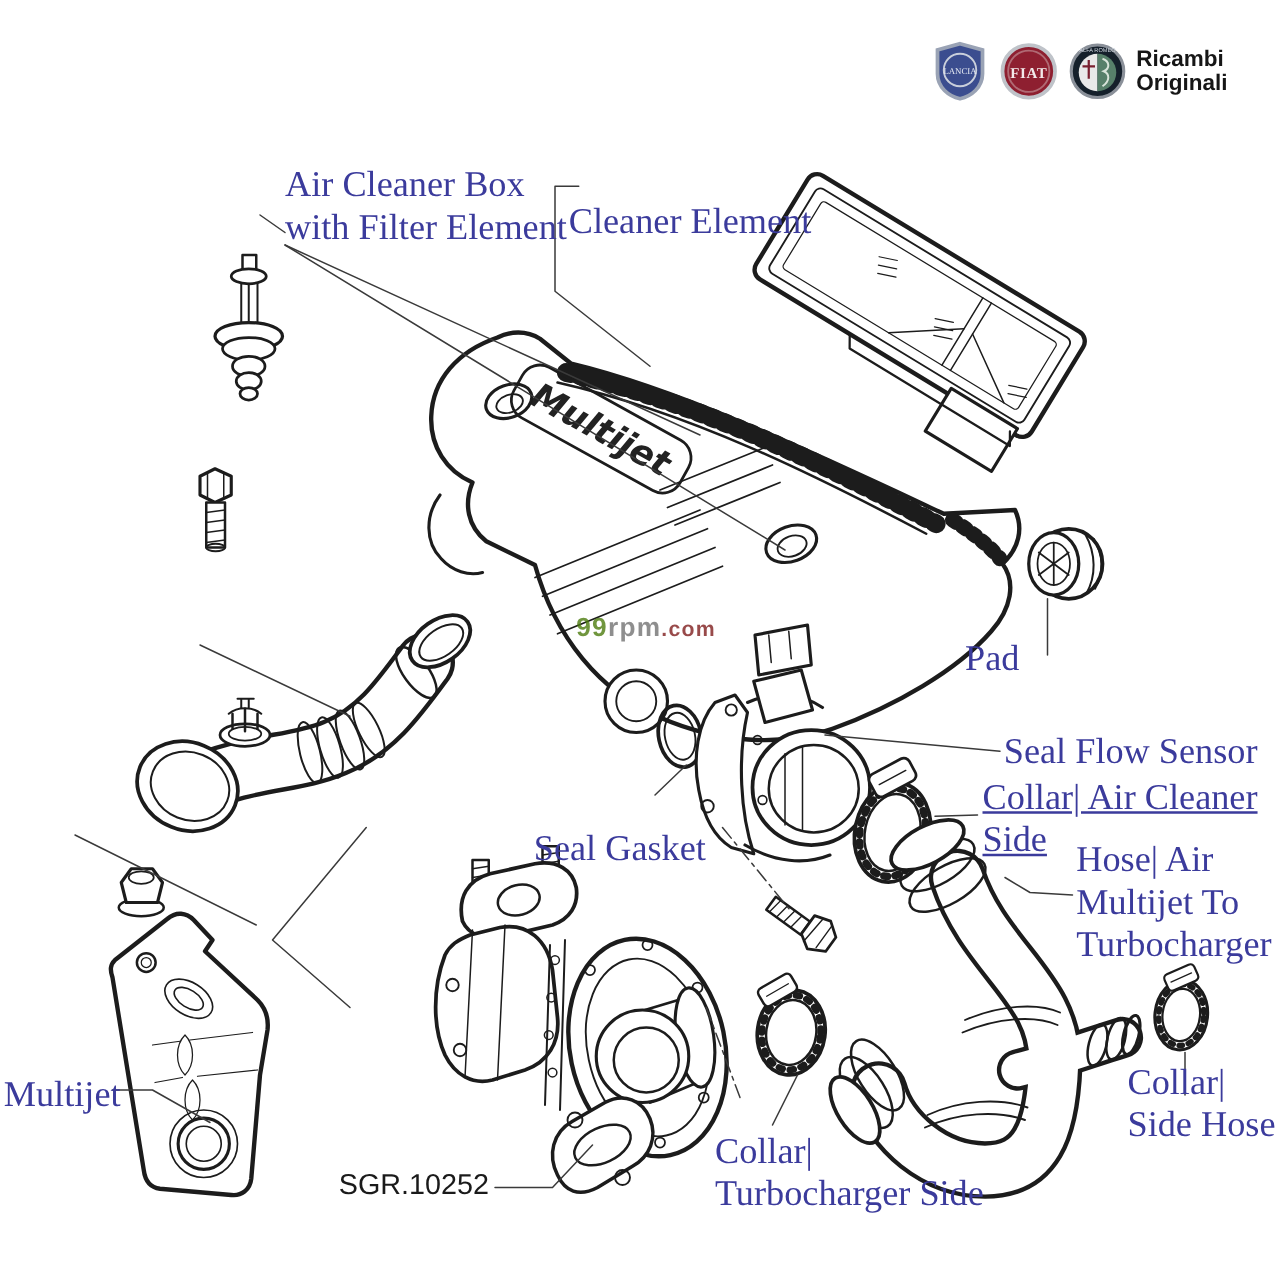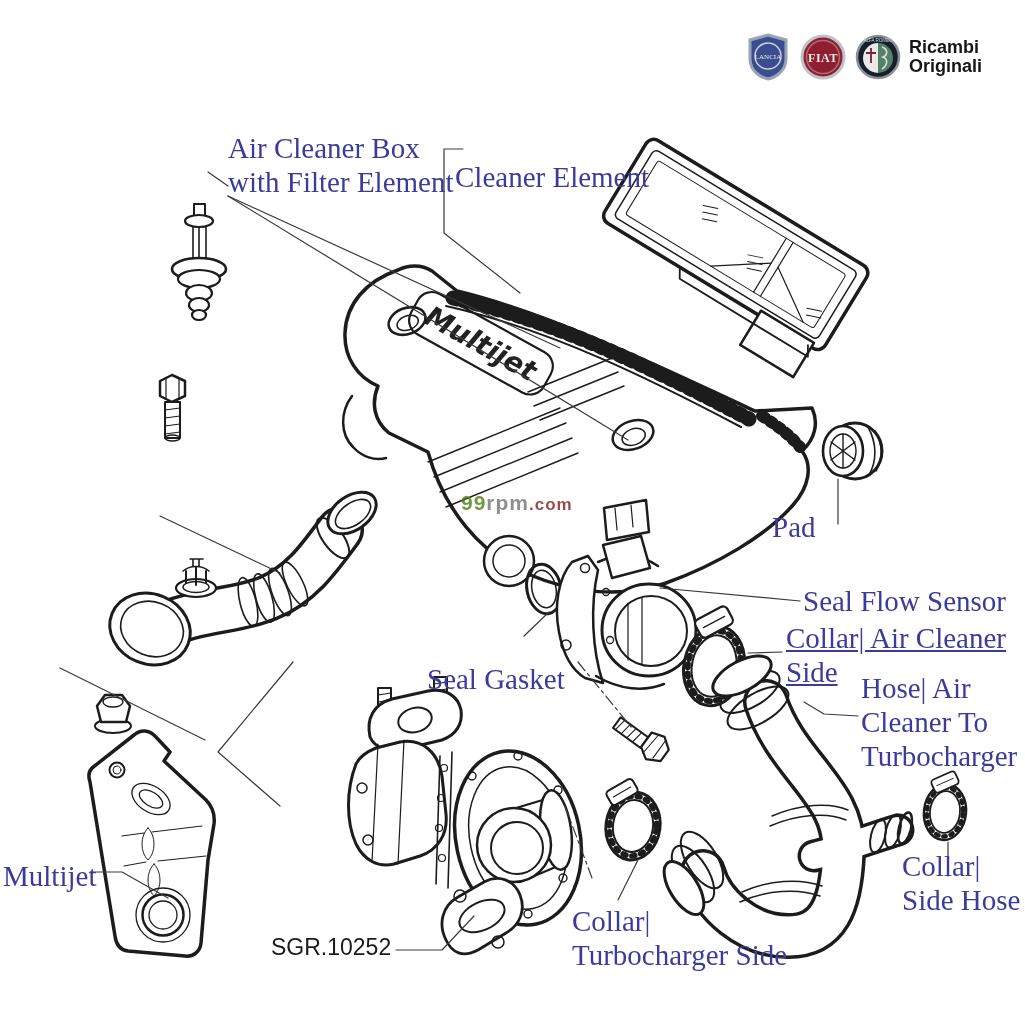--- a/index.html
+++ b/index.html
@@ -307,21 +307,21 @@
 </svg>
 
 <div class="lbl" style="left:228px;top:132px;">Air Cleaner Box
 with Filter Element</div>
 <div class="lbl" style="left:455px;top:161px;">Cleaner Element</div>
 <div class="lbl" style="left:772px;top:511px;">Pad</div>
 <div class="lbl" style="left:803px;top:585px;">Seal Flow Sensor</div>
 <div class="lbl" style="left:786px;top:622px;text-decoration:underline;">Collar| Air Cleaner
 Side</div>
 <div class="lbl" style="left:861px;top:672px;">Hose| Air
-Cleaner To
+Multijet To
 Turbocharger</div>
 <div class="lbl" style="left:427px;top:631px;margin-top:32px;">Seal Gasket</div>
 <div class="lbl" style="left:3px;top:860px;">Multijet</div>
 <div class="lbl" style="left:572px;top:905px;">Collar|
 Turbocharger Side</div>
 <div class="lbl" style="left:902px;top:850px;">Collar|
 Side Hose</div>
 
 <div class="watermark"><span class="wm1">99</span><span class="wm2">rpm</span><span class="wm3">.com</span></div>
 

